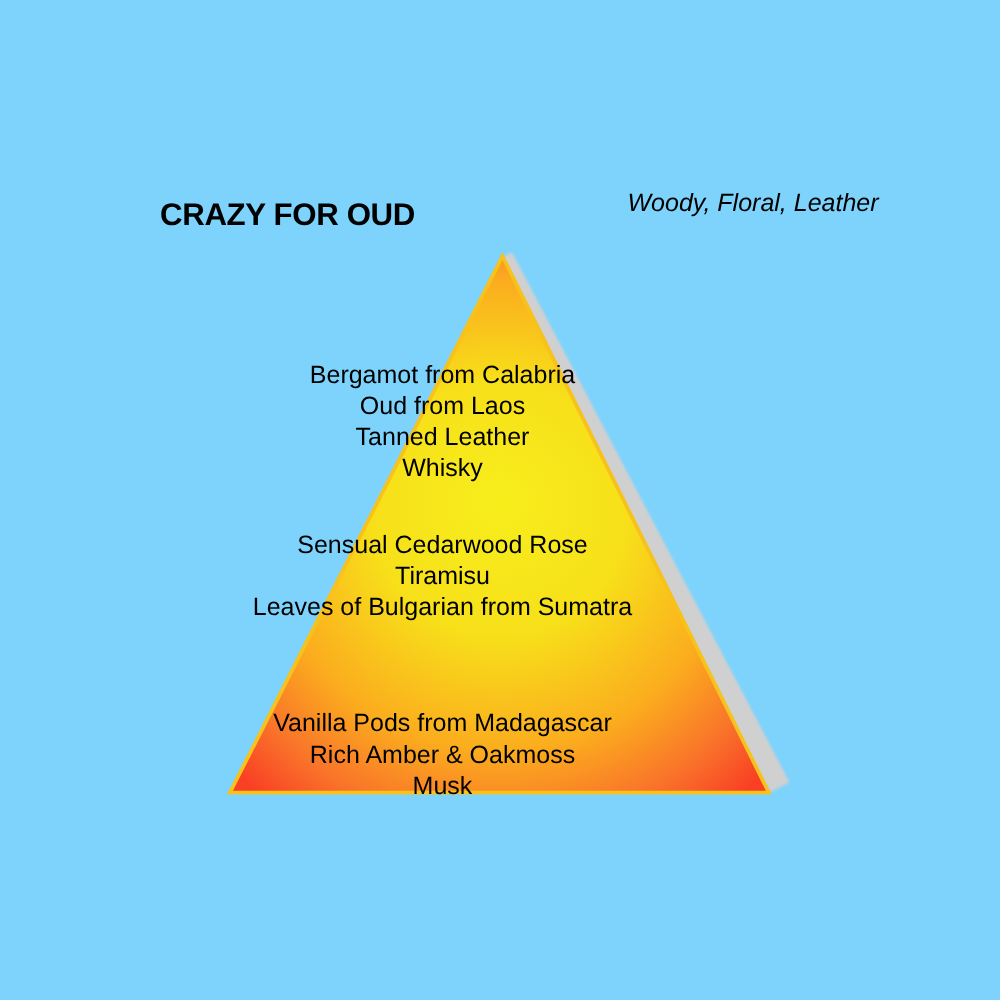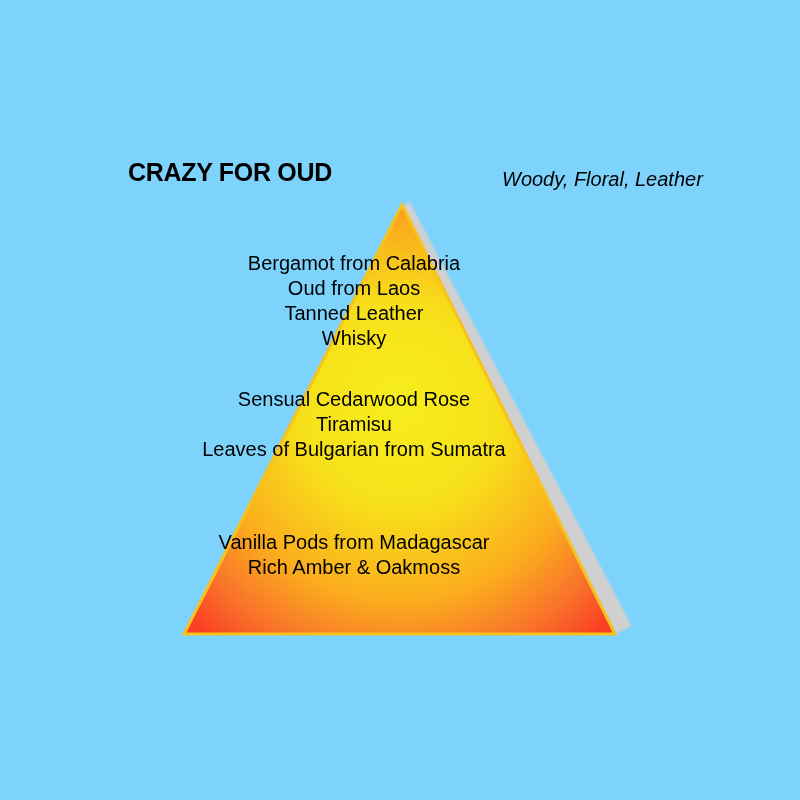--- a/index.html
+++ b/index.html
@@ -21,41 +21,42 @@
       font-family: "Liberation Sans", sans-serif;
       font-size: 25px;
       font-weight: bold;
       color: #000000;
       letter-spacing: -0.3px;
       white-space: nowrap;
     }
     .subtitle {
       position: absolute;
       left: 502px;
-      top: 168px;
+      top: 152px;
       font-family: "Liberation Sans", sans-serif;
       font-size: 20px;
       font-style: italic;
       color: #000000;
       white-space: nowrap;
     }
     svg.pyramid {
       position: absolute;
       left: 0;
       top: 0;
     }
     .notes {
       position: absolute;
       left: 0;
       width: 708px;
       text-align: center;
       font-family: "Liberation Sans", sans-serif;
       font-size: 20px;
       line-height: 25px;
       color: #000000;
+      margin-top: 37px;
     }
     .notes div { white-space: nowrap; }
     .notes-top { top: 251px; }
     .notes-heart { top: 387px; }
     .notes-base { top: 530px; }
   </style>
 </head>
 <body>
 
 <div class="page">
@@ -92,15 +93,16 @@
 
   <div class="notes notes-heart">
     <div>Sensual Cedarwood Rose</div>
     <div>Tiramisu</div>
     <div>Leaves of Bulgarian from Sumatra</div>
   </div>
 
   <div class="notes notes-base">
     <div>Vanilla Pods from Madagascar</div>
     <div>Rich Amber &amp; Oakmoss</div>
+    <div>Musk</div>
   </div>
 
 </div>
 
 </body></html>

